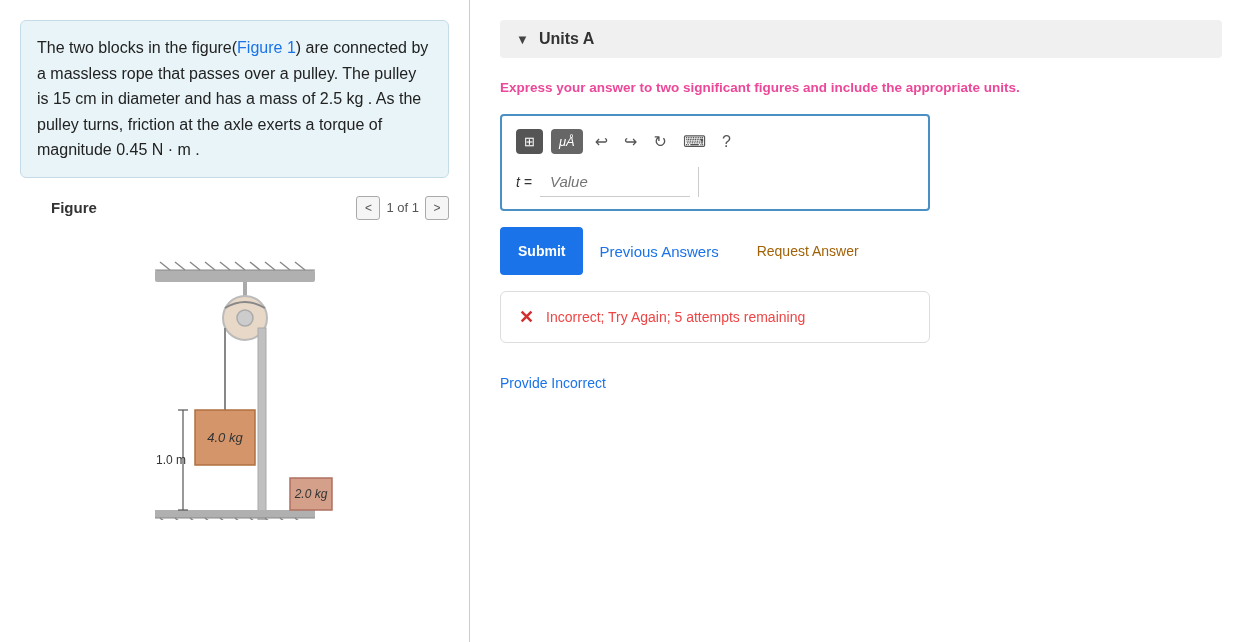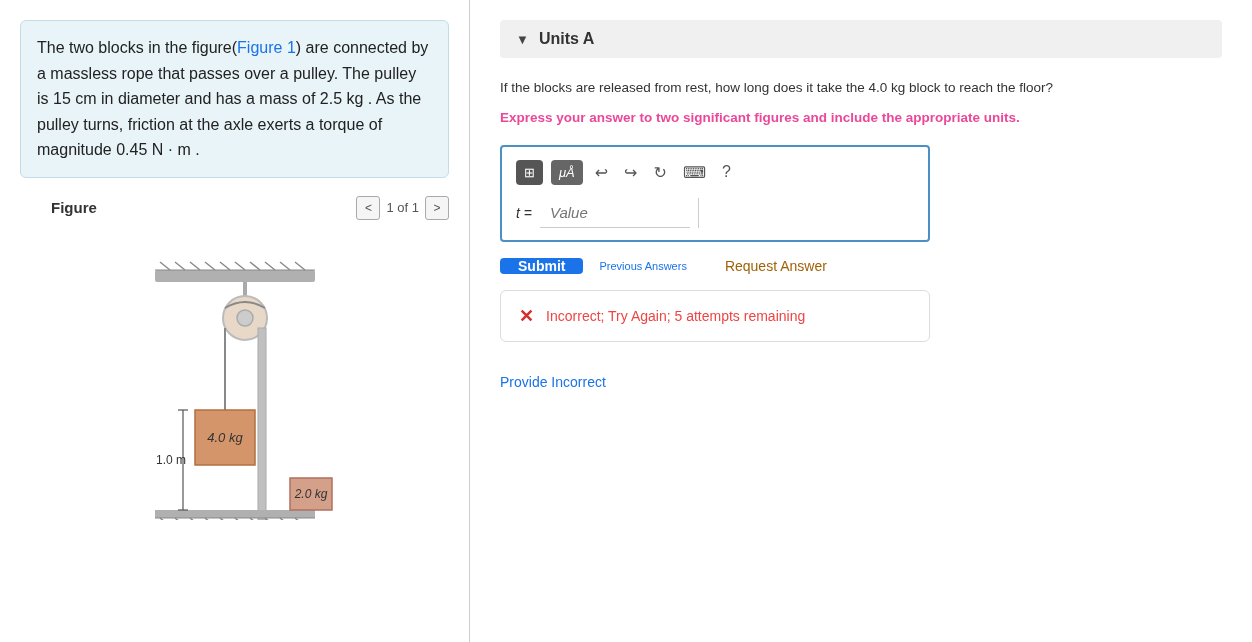--- a/index.html
+++ b/index.html
@@ -235,30 +235,30 @@
       align-items: center;
       gap: 16px;
       margin-bottom: 16px;
     }
 
     .submit-btn {
       background: #1a73e8;
       color: #fff;
       border: none;
       border-radius: 4px;
-      padding: 0 18px;
+      padding: 16px 18px;
       font-size: 14px;
       cursor: pointer;
       font-weight: bold;
     }
 
     .prev-answers-link {
       color: #1a73e8;
       text-decoration: none;
-      font-size: 11px;
+      font-size: 15px;
       cursor: pointer;
     }
 
     .req-answer-link {
       color: #a16207;
       text-decoration: none;
       font-size: 14px;
       cursor: pointer;
       margin-left: 22px;
     }
@@ -375,21 +375,20 @@
 
 <div class="right-panel">
 
   
   <div class="part-header">
     <span class="part-arrow">▼</span>
     <span class="part-title">Units A</span>
   </div>
 
   
-  <p class="question-text">If the blocks are released from rest, how long does it take the 4.0 kg block to reach the floor?</p>
   <p class="question-instruction">Express your answer to two significant figures and include the appropriate units.</p>
 
   
   <div class="answer-box">
 
     <div class="toolbar">
       <button class="toolbar-btn grid-btn">
         <span>⊞</span>
       </button>
       <button class="toolbar-btn mu-btn">

